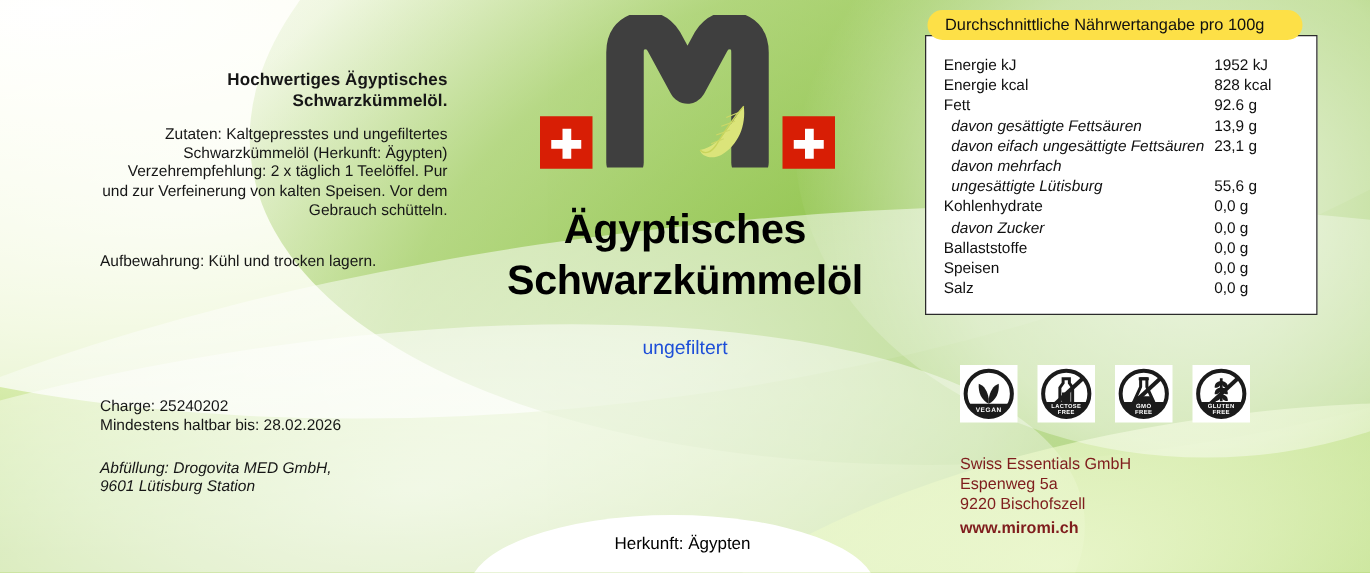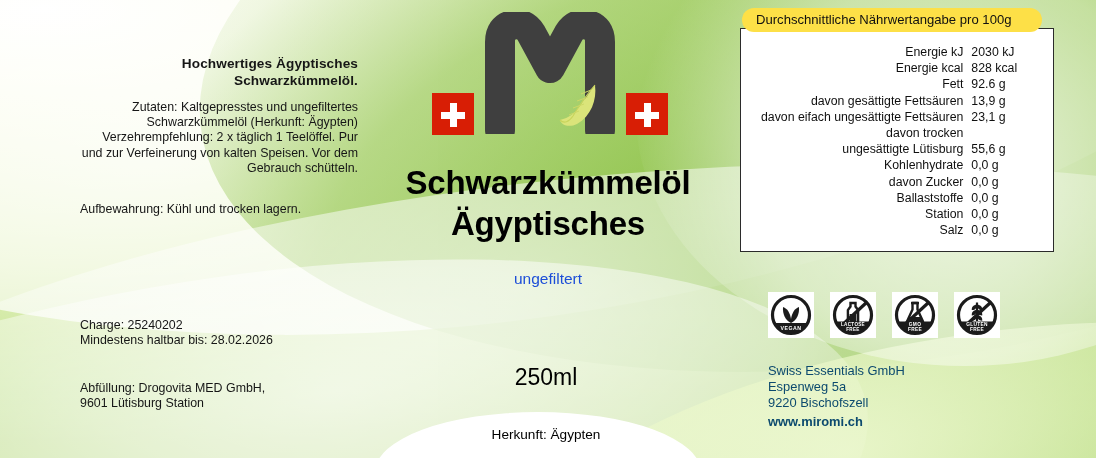--- a/index.html
+++ b/index.html
@@ -82,22 +82,22 @@
     font-weight:bold;font-size:13.6px;line-height:17px;margin-bottom:11px;
     letter-spacing:0.1px;
   }
   .left-col p{margin:0 0 0 0;}
   .blk{margin-bottom:26px;text-align:right;}
   .blk.tight{margin-bottom:26px;}
   .lower-left{
     position:absolute;left:80px;top:318px;width:290px;
     color:#161616;font-size:12.4px;line-height:15.4px;
   }
-  .lower-left .grp{margin-bottom:32px;}
-  .lower-left .grp:last-child{margin-bottom:0;}
+  .lower-left .grp{margin-bottom:18px;}
+  .lower-left .grp:last-child{margin-bottom:0;font-style:italic;}
 
   
   .logo-wrap{
     position:absolute;left:424px;top:12px;width:252px;height:122px;
   }
   .flag{
     position:absolute;top:81px;width:42px;height:42px;background:#d81e05;
   }
   .flag.left{left:8px;}
   .flag.right{left:202px;}
@@ -153,39 +153,39 @@
     background:#ffffff;
     padding:16px 14px 12px 14px;
     width:314px;
     box-sizing:border-box;
     min-height:204px;
   }
   .nutri-table{
     width:100%;border-collapse:collapse;
     font-size:12.3px;color:#101010;
   }
-  .nutri-table td{padding:0;height:16.2px;vertical-align:top;white-space:nowrap;text-align:right;}
+  .nutri-table td{padding:0;height:16.2px;vertical-align:top;white-space:nowrap;}
   .nutri-table td.val{text-align:left;width:70px;padding-left:8px;}
-  .ind1{padding-left:6px !important;}
+  .ind1{padding-left:6px !important;font-style:italic;}
 
   
   .badges{
     position:absolute;left:768px;top:292px;
     display:flex;gap:16px;
   }
   .badge{
     width:46px;height:46px;background:#ffffff;
     display:flex;align-items:center;justify-content:center;
   }
   .badge svg{display:block;}
 
   
   .company{
     position:absolute;left:768px;top:363px;width:280px;
-    color:#0c4a6e;font-size:12.9px;line-height:16.2px;
+    color:#7f1d1d;font-size:12.9px;line-height:16.2px;
   }
   .company .url{font-weight:bold;margin-top:2px;}
 </style>
 </head>
 <body>
 
 <div id="label">
 
   <div class="bg-base"></div>
   <div class="bg-right"></div>
@@ -228,74 +228,73 @@
       <path d="M22 118 L22 30 Q22 16 34 13 Q46 10 53 21 L72 56 L91 21 Q98 10 110 13 Q122 16 122 30 L122 118" fill="none" stroke="#3f3f3f" stroke-width="30" stroke-linecap="round" stroke-linejoin="round"></path>
     </svg>
     <svg class="leaf" viewBox="0 0 42 46">
       <path d="M38 3 C40 18 34 34 20 42 C12 46 4 43 3 38 C12 36 18 31 23 24 C28 17 33 9 38 3 Z" fill="#dbe47a"></path>
       <path d="M38 3 C30 12 22 24 16 34 C12 40 7 42 3 38" fill="none" stroke="#c8d45c" stroke-width="1.1"></path>
       <path d="M34 8 L24 12 M31 15 L20 19 M27 22 L16 26 M22 29 L12 33" stroke="#cdd867" stroke-width="1" fill="none"></path>
     </svg>
   </div>
 
   <div class="title">
+    <div>Ägyptisches</div>
     <div>Schwarzkümmelöl</div>
-    <div>Ägyptisches</div>
   </div>
   <div class="subtitle">ungefiltert</div>
-  <div class="volume">250ml</div>
   <div class="origin">Herkunft: Ägypten</div>
 
   <div class="nutri">
     <div class="nutri-head">Durchschnittliche Nährwertangabe pro 100g</div>
     <div class="nutri-box">
       <table class="nutri-table">
         <tbody>
           <tr>
               <td>Energie kJ</td>
-              <td class="val">2030 kJ</td>
+              <td class="val">1952 kJ</td>
             </tr>
           <tr>
               <td>Energie kcal</td>
               <td class="val">828 kcal</td>
             </tr>
           <tr>
               <td>Fett</td>
               <td class="val">92.6 g</td>
             </tr>
           <tr>
               <td class="ind1">davon gesättigte Fettsäuren</td>
               <td class="val">13,9 g</td>
             </tr>
           <tr>
               <td class="ind1">davon eifach ungesättigte Fettsäuren</td>
               <td class="val">23,1 g</td>
             </tr>
           <tr>
-              <td class="ind1">davon trocken</td>
+              <td class="ind1">davon mehrfach</td>
               <td class="val"></td>
             </tr>
           <tr>
               <td class="ind1">ungesättigte Lütisburg</td>
               <td class="val">55,6 g</td>
             </tr>
           <tr>
               <td>Kohlenhydrate</td>
               <td class="val">0,0 g</td>
             </tr>
           <tr>
               <td class="ind1">davon Zucker</td>
               <td class="val">0,0 g</td>
             </tr>
           <tr>
               <td>Ballaststoffe</td>
               <td class="val">0,0 g</td>
             </tr>
           <tr>
-              <td>Station</td>
+              <td>Speisen</td>
               <td class="val">0,0 g</td>
             </tr>
           <tr>
               <td>Salz</td>
               <td class="val">0,0 g</td>
             </tr>
         </tbody>
       </table>
     </div>
   </div>

